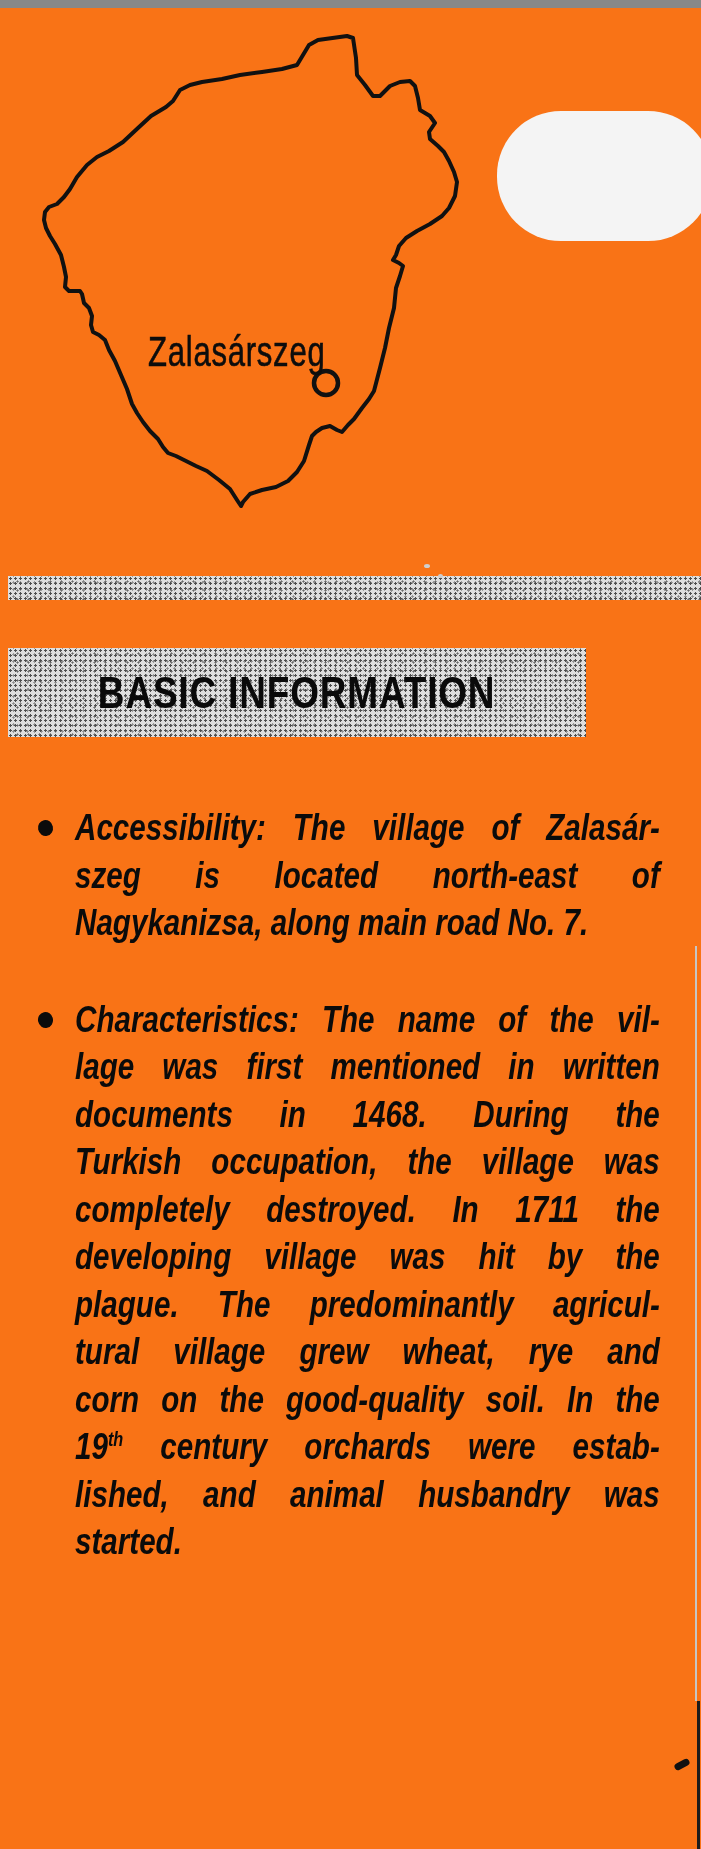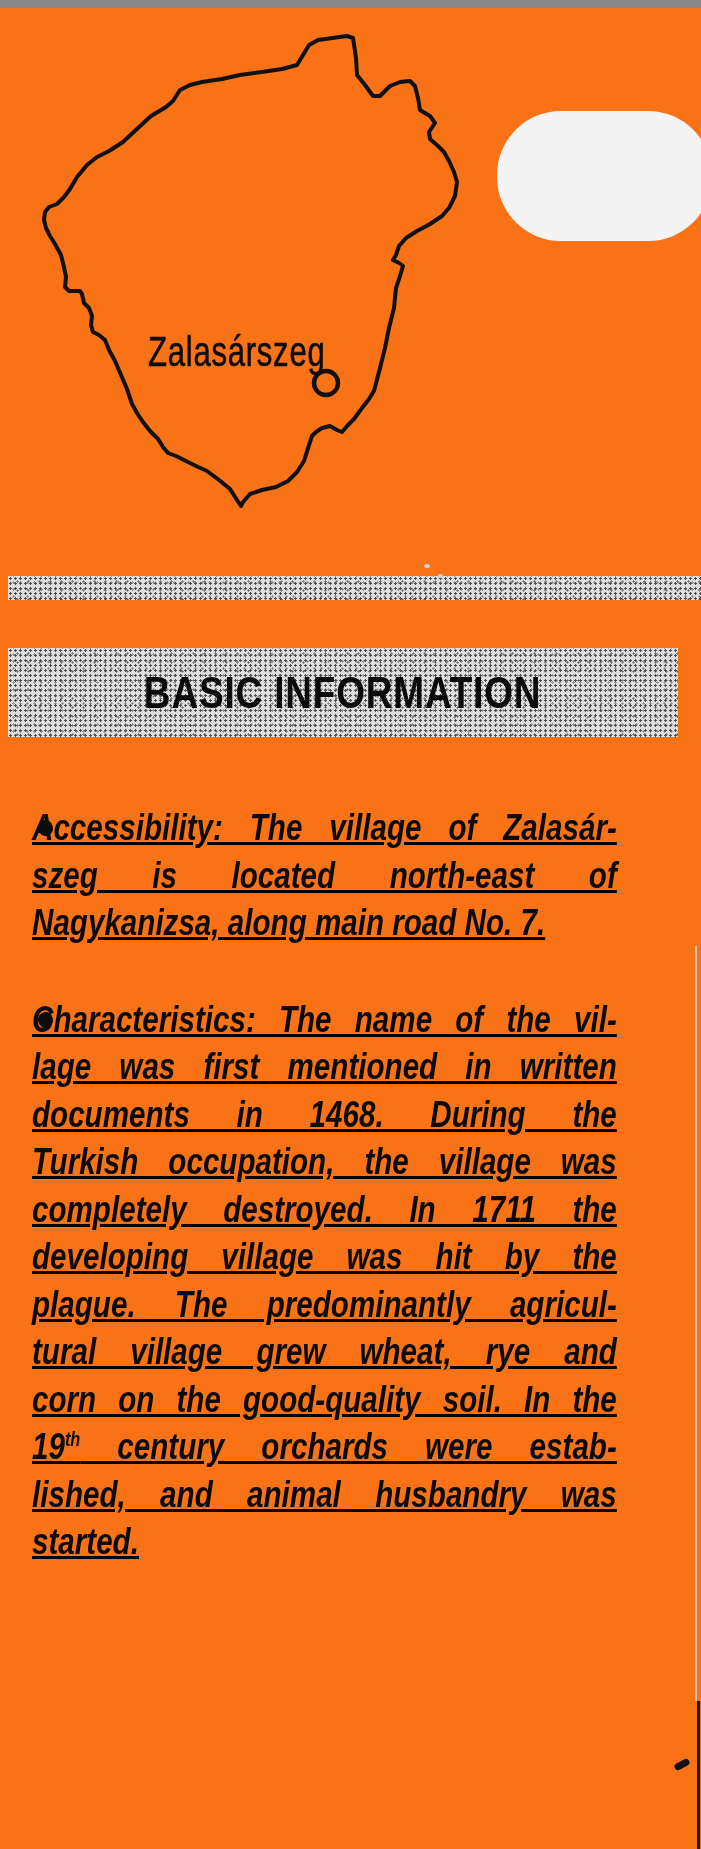--- a/index.html
+++ b/index.html
@@ -22,30 +22,30 @@
     background-color:#dedede;
     background-image:
       radial-gradient(circle,#4d4d4d 1.05px,rgba(0,0,0,0) 1.35px),
       radial-gradient(circle,#8d8d8d .95px,rgba(0,0,0,0) 1.25px),
       radial-gradient(circle,#6a6a6a .9px,rgba(0,0,0,0) 1.2px);
     background-size:5px 5px,7px 7px,11px 9px;
     background-position:0 0,2px 3px,4px 1px;
   }
   .divider-bar{position:absolute;left:8px;top:568px;width:693px;height:24px;}
   .header-bar{
-    position:absolute;left:8px;top:640px;width:670px;height:89px;
+    position:absolute;left:8px;top:640px;width:578px;height:89px;
     display:flex;align-items:center;justify-content:center;
   }
   .header-title{
     font-size:44px;font-weight:700;color:#0a0a0a;letter-spacing:1px;
     white-space:nowrap;transform:scaleX(.84);transform-origin:center center;
   }
   
   .bullets{position:absolute;left:0;top:796px;width:701px;}
-  .para{position:relative;padding-left:32px;width:585px;text-decoration:underline;}
+  .para{position:relative;padding-left:75px;width:585px;}
   .para.gap-a{margin-bottom:49px;}
   .para.gap-b{margin-bottom:30px;}
   .bullet-dot{
     position:absolute;left:38px;top:16px;width:15px;height:16px;
     background:#0b0b0b;border-radius:50%;transform:rotate(-12deg);
   }
   .tline{
     width:731px;transform:scaleX(.8);transform-origin:left top;
     font-size:37px;line-height:47.5px;font-weight:700;font-style:italic;
     color:#0b0b0b;text-align:justify;text-align-last:justify;

